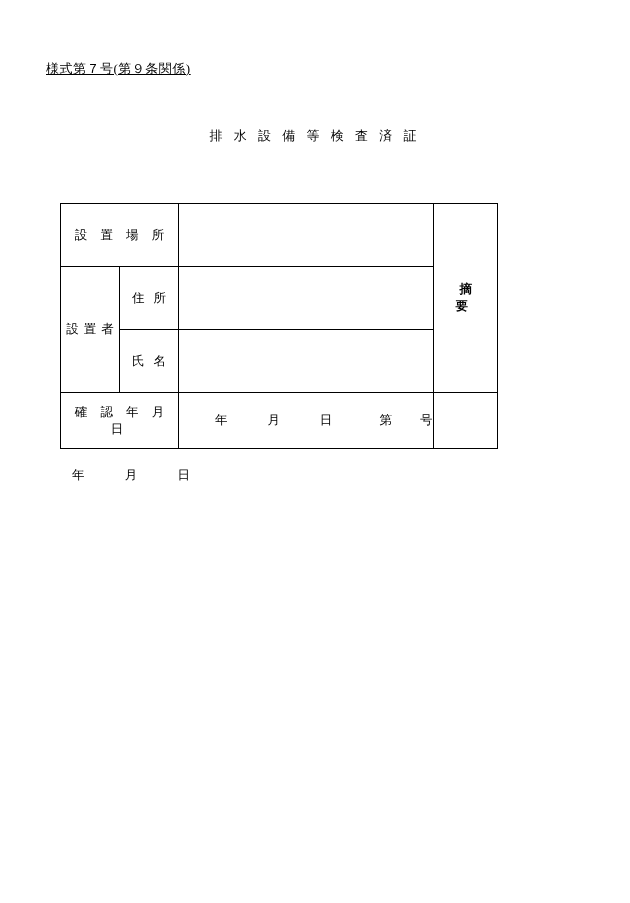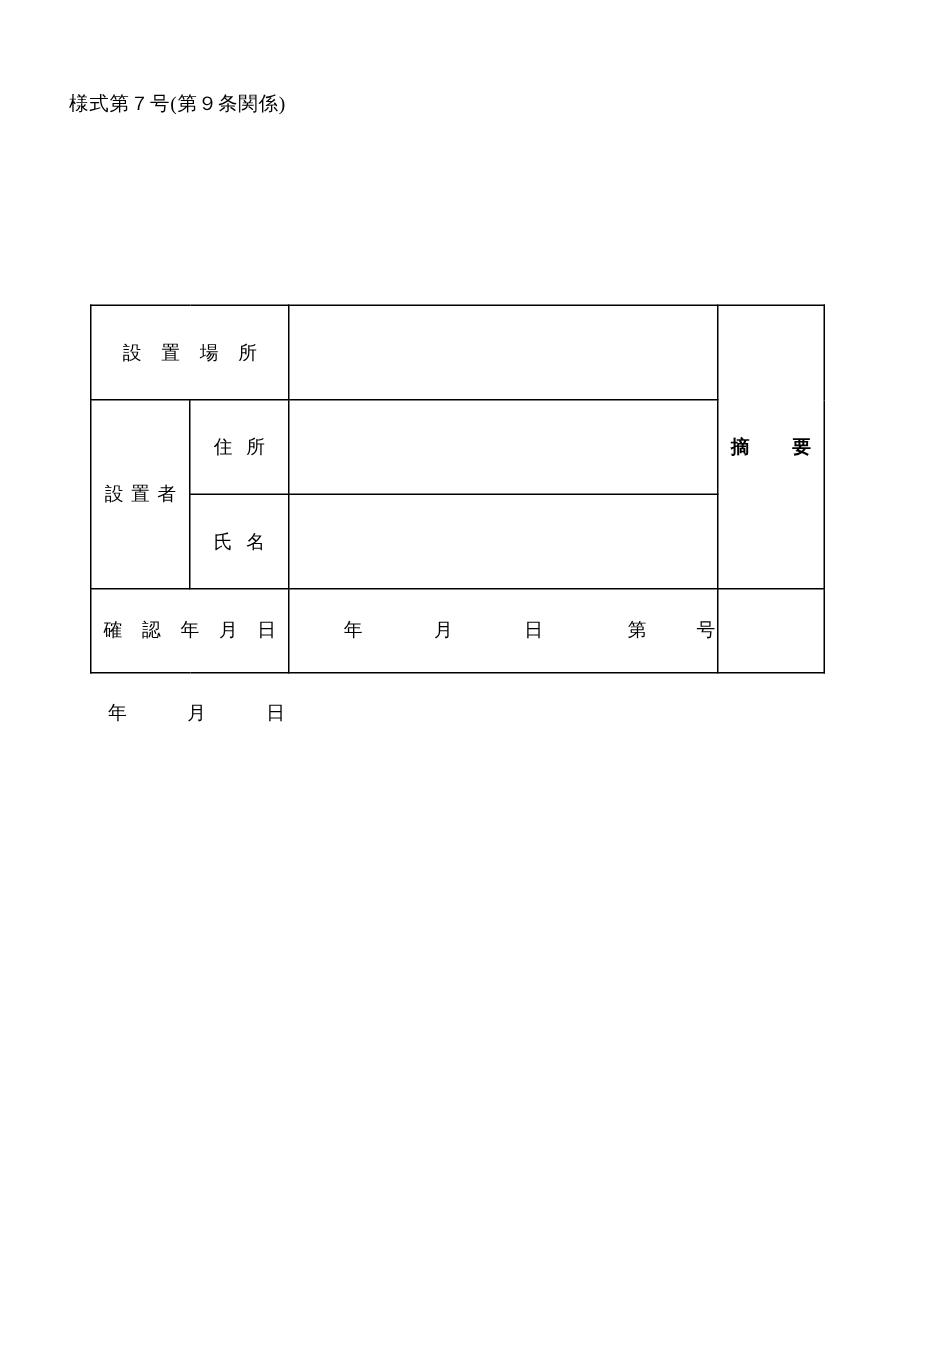--- a/index.html
+++ b/index.html
@@ -20,36 +20,37 @@
     width: 630px;
     height: 903px;
   }
   .form-number {
     position: absolute;
     left: 46px;
     top: 60px;
     font-size: 13px;
     letter-spacing: 0.5px;
     white-space: nowrap;
+    text-decoration: underline;
   }
   .doc-title {
     position: absolute;
     left: 0;
     top: 127px;
     width: 630px;
     text-align: center;
     font-size: 13px;
     letter-spacing: 4px;
     white-space: nowrap;
   }
   table.main-table {
     position: absolute;
     left: 60px;
     top: 203px;
-    width: 490px;
+    width: 438px;
     border-collapse: collapse;
     table-layout: fixed;
   }
   table.main-table td {
     border: 1px solid #000000;
     font-size: 12.5px;
     padding: 0;
     vertical-align: middle;
     text-align: center;
   }
@@ -114,20 +115,21 @@
     letter-spacing: 0;
   }
 </style>
 </head>
 <body>
 
 <div class="page">
 
   <div class="form-number">様式第７号(第９条関係)</div>
 
+  <div class="doc-title">排 水 設 備 等 検 査 済 証</div>
 
   <table class="main-table">
     <tbody>
         <tr class="row-place">
       <td class="c-label" colspan="2">設 置 場 所</td>
       <td class="c-body"></td>
       <td class="c-remark" rowspan="3">摘　要</td>
     </tr>
     <tr class="row-addr">
       <td class="c-label" rowspan="2">設置者</td>

